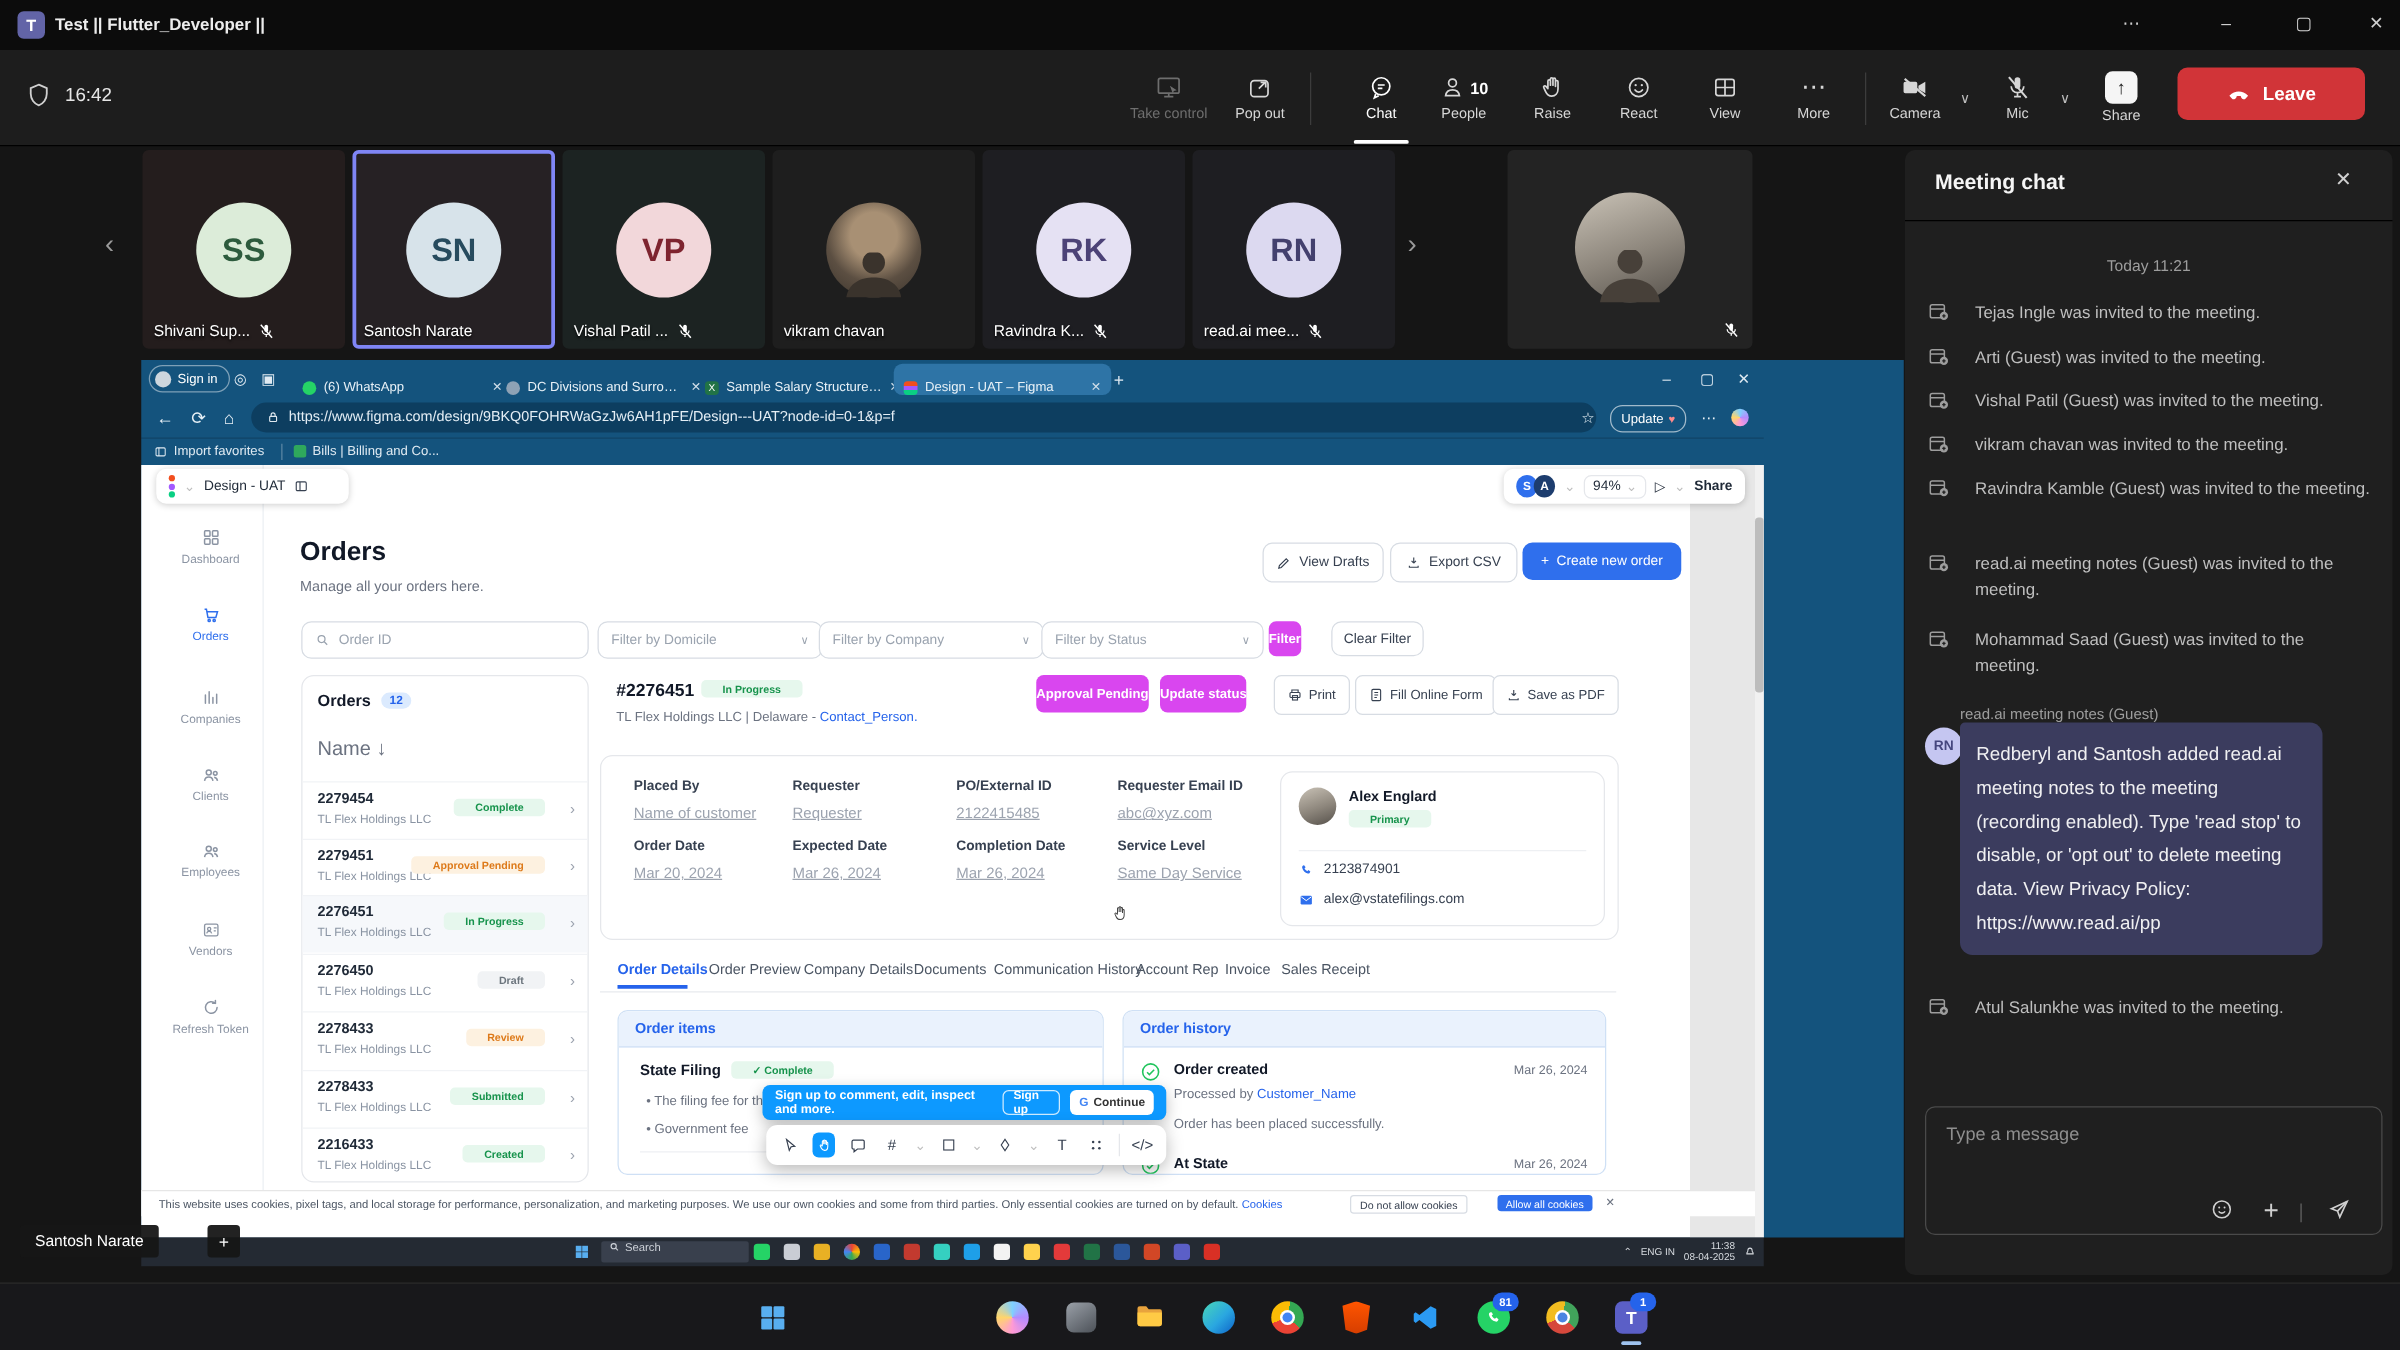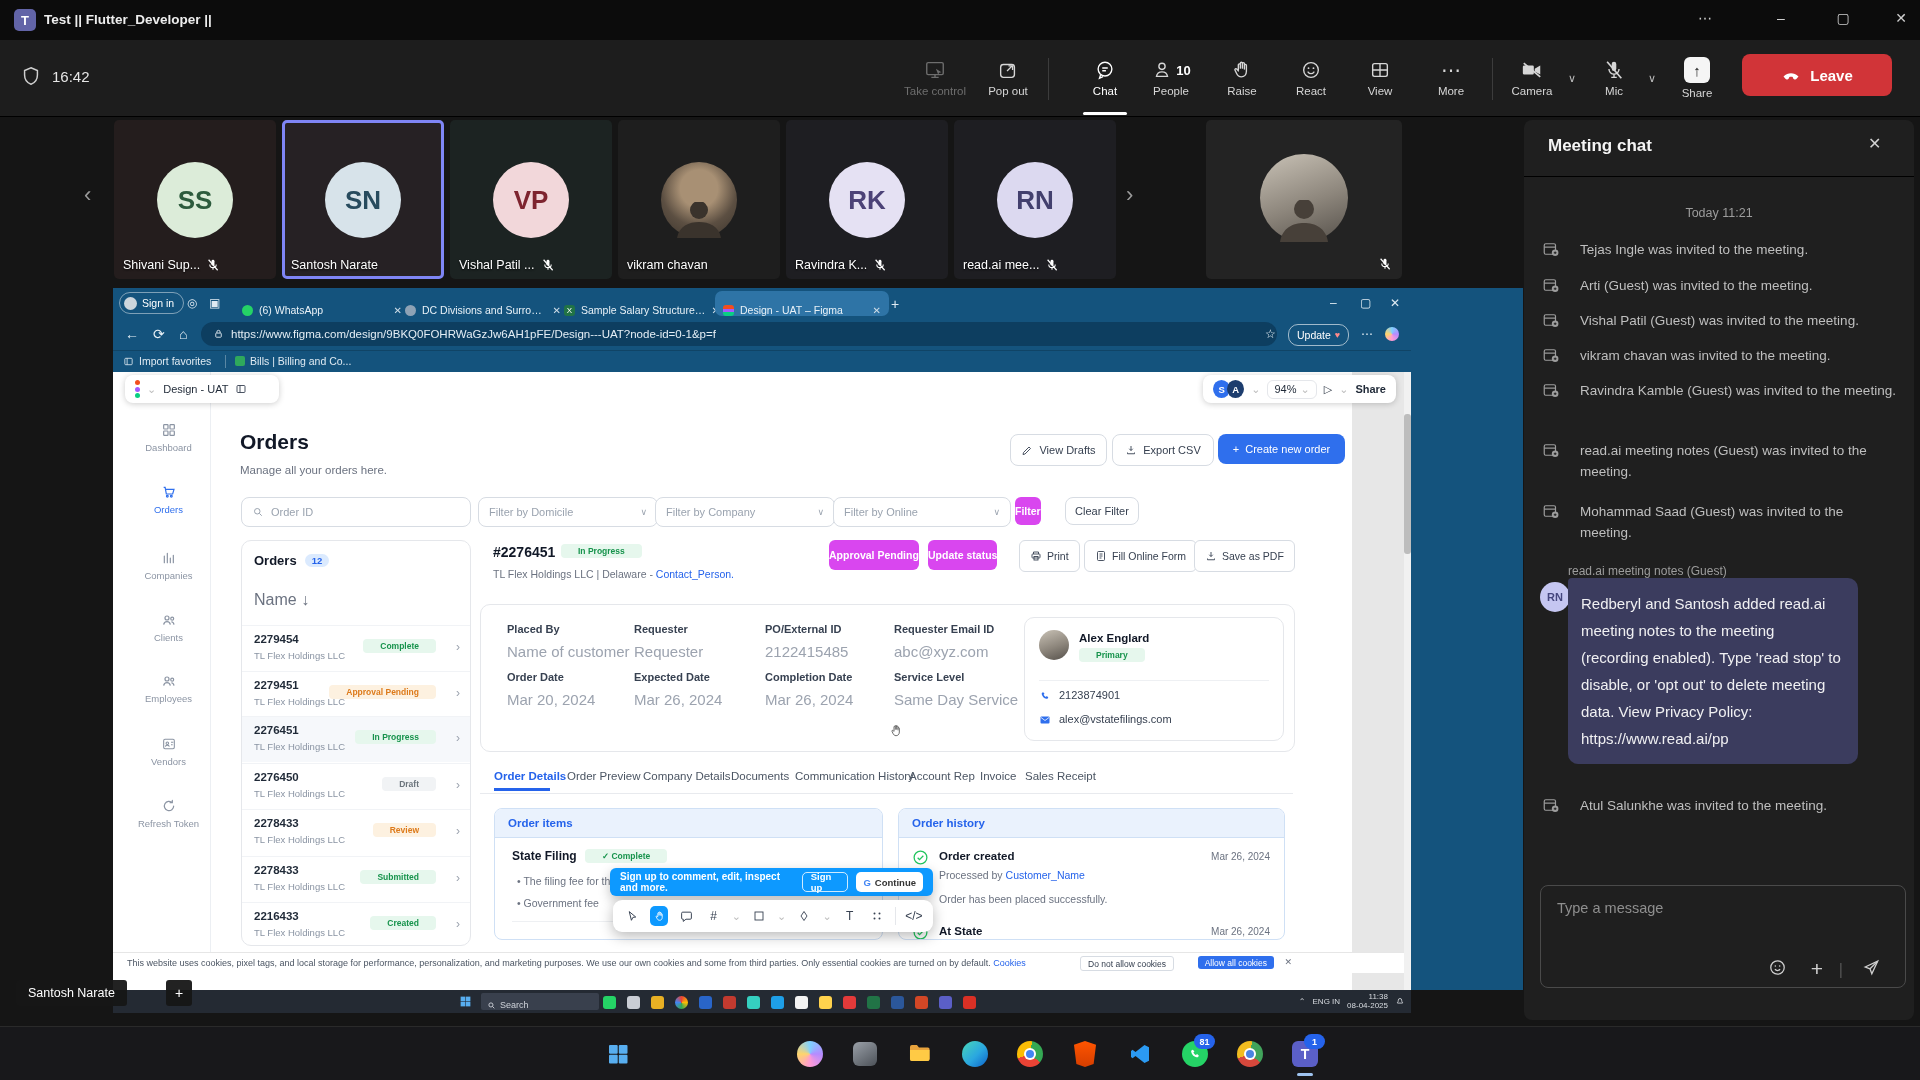--- a/index.html
+++ b/index.html
@@ -79,40 +79,40 @@
   .b-green{background:#e6f7ed;color:#17934c;}
   .b-orange{background:#fdf1e0;color:#dd7a1a;}
   .b-gray{background:#f1f3f5;color:#6c757d;}
   .selrow{background:#f6f8fb;}
   .dno{position:absolute;font-size:14px;font-weight:700;color:#111827;}
   .dsub{position:absolute;font-size:10.5px;color:#6b7280;}
   .alink{color:#2563eb;}
   .bluebtn{position:absolute;height:30px;background:#d946ef;border-radius:6px;color:#fff;font-size:10.5px;font-weight:600;display:flex;align-items:center;justify-content:center;padding:0 0;cursor:pointer;}
   .outbtn{position:absolute;height:30px;background:#fff;border:1px solid #d7dce3;border-radius:6px;color:#374151;font-size:10.5px;display:flex;align-items:center;justify-content:center;gap:5px;padding:0 10px;cursor:pointer;}
   .flabel{position:absolute;font-size:11px;font-weight:700;color:#374151;}
-  .fvalue{position:absolute;font-size:15px;color:#9ca3af;}
+  .fvalue{position:absolute;font-size:12px;color:#9ca3af;text-decoration:underline;}
   .tabitem{position:absolute;top:398px;font-size:11.5px;color:#4b5563;cursor:pointer;white-space:nowrap;}
   .tabitem.on{color:#2563eb;font-weight:700;}
   .bcard{position:absolute;top:436px;height:130px;background:#fff;border:1px solid #cfe0f5;border-radius:8px;overflow:hidden;}
   .bcard .bh{height:28px;background:#eaf2fd;border-bottom:1px solid #cfe0f5;display:flex;align-items:center;padding:0 13px;color:#2563eb;font-size:11.5px;font-weight:700;}
   .bul{position:absolute;font-size:10.5px;color:#6b7280;}
   .hrow-t{position:absolute;font-size:11.5px;font-weight:700;color:#111827;}
   .hrow-d{position:absolute;font-size:10px;color:#6b7280;}
   .hrow-s{position:absolute;font-size:10.5px;color:#6b7280;}
   .signup{position:absolute;left:497px;top:496px;width:303px;height:28px;background:#0d99ff;border-radius:6px;box-shadow:0 4px 12px rgba(0,0,0,.25);display:flex;align-items:center;gap:8px;padding:0 10px;color:#fff;font-size:10px;font-weight:600;}
   .supill{height:18px;border:1px solid rgba(255,255,255,.8);border-radius:5px;display:flex;align-items:center;padding:0 8px;font-size:9.5px;cursor:pointer;}
   .gpill{height:20px;background:#fff;border-radius:5px;display:flex;align-items:center;gap:4px;padding:0 7px;color:#333;font-size:9.5px;font-weight:700;cursor:pointer;}
   .ftool{position:absolute;left:500px;top:528px;width:300px;height:32px;background:#fff;border-radius:9px;box-shadow:0 4px 14px rgba(0,0,0,.28);display:flex;align-items:center;gap:9px;padding:0 10px;color:#374151;}
   .fti{width:20px;height:20px;display:flex;align-items:center;justify-content:center;font-size:12px;cursor:pointer;}
   .fti.on{background:#0d99ff;color:#fff;border-radius:5px;}
   .cookie{position:absolute;left:0;top:580px;width:1291px;height:20px;background:#fff;border-top:1px solid #e6e6e6;font-size:9px;color:#4b5563;}
   .ckbtn{position:absolute;top:3px;height:13px;border-radius:3px;font-size:8.5px;display:flex;align-items:center;padding:0 7px;cursor:pointer;}
   
   .rtb{position:absolute;left:113px;top:990px;width:1298px;height:23px;background:#242a33;}
-  .rsearch{position:absolute;left:368px;top:3px;width:106px;height:17px;background:#39404d;border-radius:2px;display:flex;align-items:flex-end;gap:4px;padding:0 6px;color:#cfd3da;font-size:9px;}
+  .rsearch{position:absolute;left:368px;top:3px;width:106px;height:17px;background:#39404d;border-radius:2px;display:flex;align-items:flex-start;gap:4px;padding:0 6px;color:#cfd3da;font-size:9px;}
   .rico{width:13px;height:13px;border-radius:3px;display:inline-block;margin-right:11px;}
   .rtray{position:absolute;right:6px;top:2px;display:flex;align-items:center;gap:7px;color:#d7dbe0;font-size:8px;}
   
   .chatp{position:absolute;left:1524px;top:120px;width:390px;height:900px;background:#1f1f1f;border-radius:8px;}
   .cph{position:absolute;left:24px;top:16px;font-size:17px;font-weight:700;color:#f5f5f5;}
   .cpx{position:absolute;left:344px;top:14px;color:#d0d0d0;font-size:16px;cursor:pointer;}
   .cpdiv{position:absolute;left:0;top:56px;width:390px;height:1px;background:#000;}
   .today{position:absolute;left:0;top:86px;width:390px;text-align:center;font-size:12.5px;color:#9d9d9d;}
   .sysm{position:absolute;left:56px;width:318px;font-size:13.5px;line-height:21px;color:#bfbfbf;}
   .sysi{position:absolute;left:18px;width:18px;height:18px;color:#9d9d9d;}
@@ -493,21 +493,21 @@
       </div>
       <div class="finput" style="left:365px;width:158px">
           <span>Filter by Domicile</span>
           <span class="cv">∨</span>
         </div>
       <div class="finput" style="left:542px;width:158px">
           <span>Filter by Company</span>
           <span class="cv">∨</span>
         </div>
       <div class="finput" style="left:720px;width:156px">
-          <span>Filter by Online</span>
+          <span>Filter by Status</span>
           <span class="cv">∨</span>
         </div>
       <div class="bluebtn" style="left:902px;top:125px;height:28px">
           <span>Filter</span>
         </div>
       <div class="obtn" style="left:952px;top:125px;width:72px;height:26px">
           <span>Clear Filter</span>
         </div>
 
       <div class="card" style="left:128px;top:168px;width:228px;height:404px">

